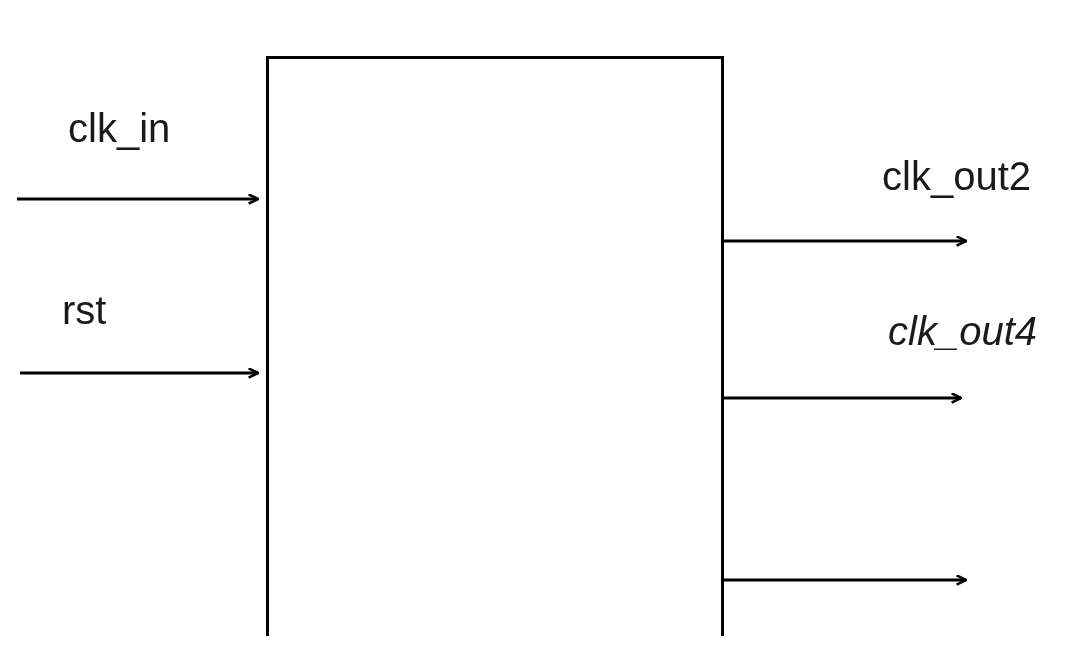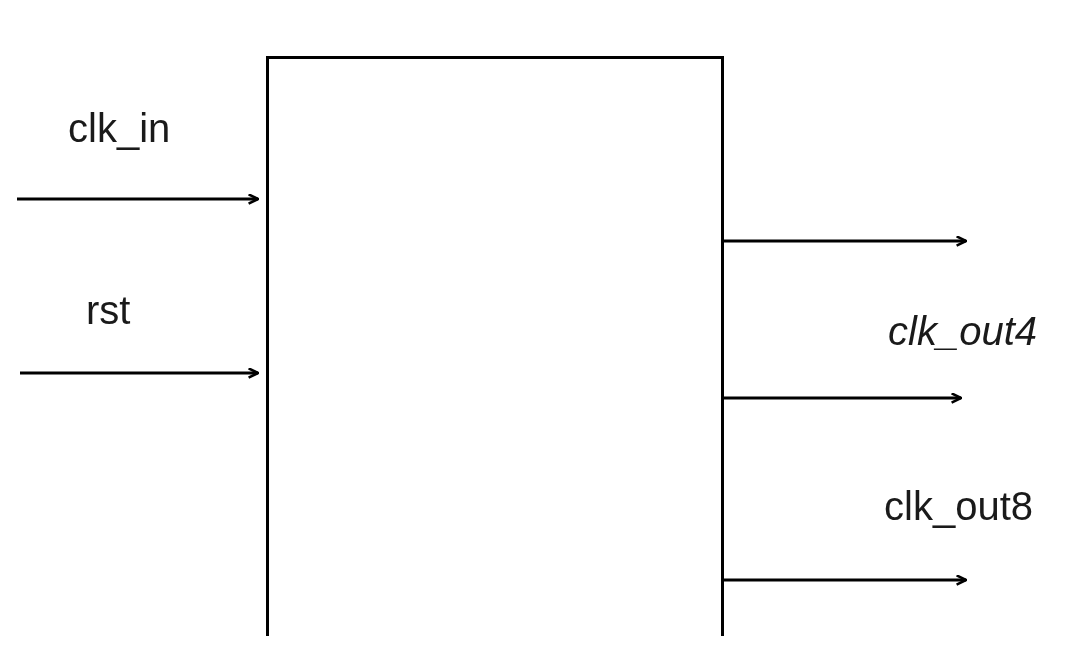--- a/index.html
+++ b/index.html
@@ -29,21 +29,21 @@
   .sig-label {
     position: absolute;
     font-family: "Liberation Sans", sans-serif;
     font-size: 40px;
     line-height: 1;
     color: #1a1a1a;
     white-space: nowrap;
     letter-spacing: 0px;
   }
   #label-clk-in   { left: 68px;  top: 108px; }
-  #label-rst      { left: 86px;  top: 290px; }
+  #label-rst      { left: 62px;  top: 290px; }
   #label-clk-out2 { left: 882px; top: 156px; }
   #label-clk-out4 { left: 888px; top: 311px; font-style: italic; }
   #label-clk-out8 { left: 884px; top: 486px; }
 </style>
 </head>
 <body>
 
 <div id="canvas">
 
   <svg id="diagram-svg" viewBox="0 0 1082 664" xmlns="http://www.w3.org/2000/svg">
@@ -64,18 +64,18 @@
 
     <line x1="722" y1="398" x2="961" y2="398" stroke="#000000" stroke-width="3" marker-end="url(#arrowhead)"></line>
 
     <line x1="722" y1="580" x2="966" y2="580" stroke="#000000" stroke-width="3" marker-end="url(#arrowhead)"></line>
   </svg>
 
   <div class="sig-label" id="label-clk-in">clk_in</div>
 
   <div class="sig-label" id="label-rst">rst</div>
 
+  <div class="sig-label" id="label-clk-out2">clk_out2</div>
 
   <div class="sig-label" id="label-clk-out4">clk_out4</div>
 
-  <div class="sig-label" id="label-clk-out8">clk_out8</div>
 
 </div>
 
 </body></html>

